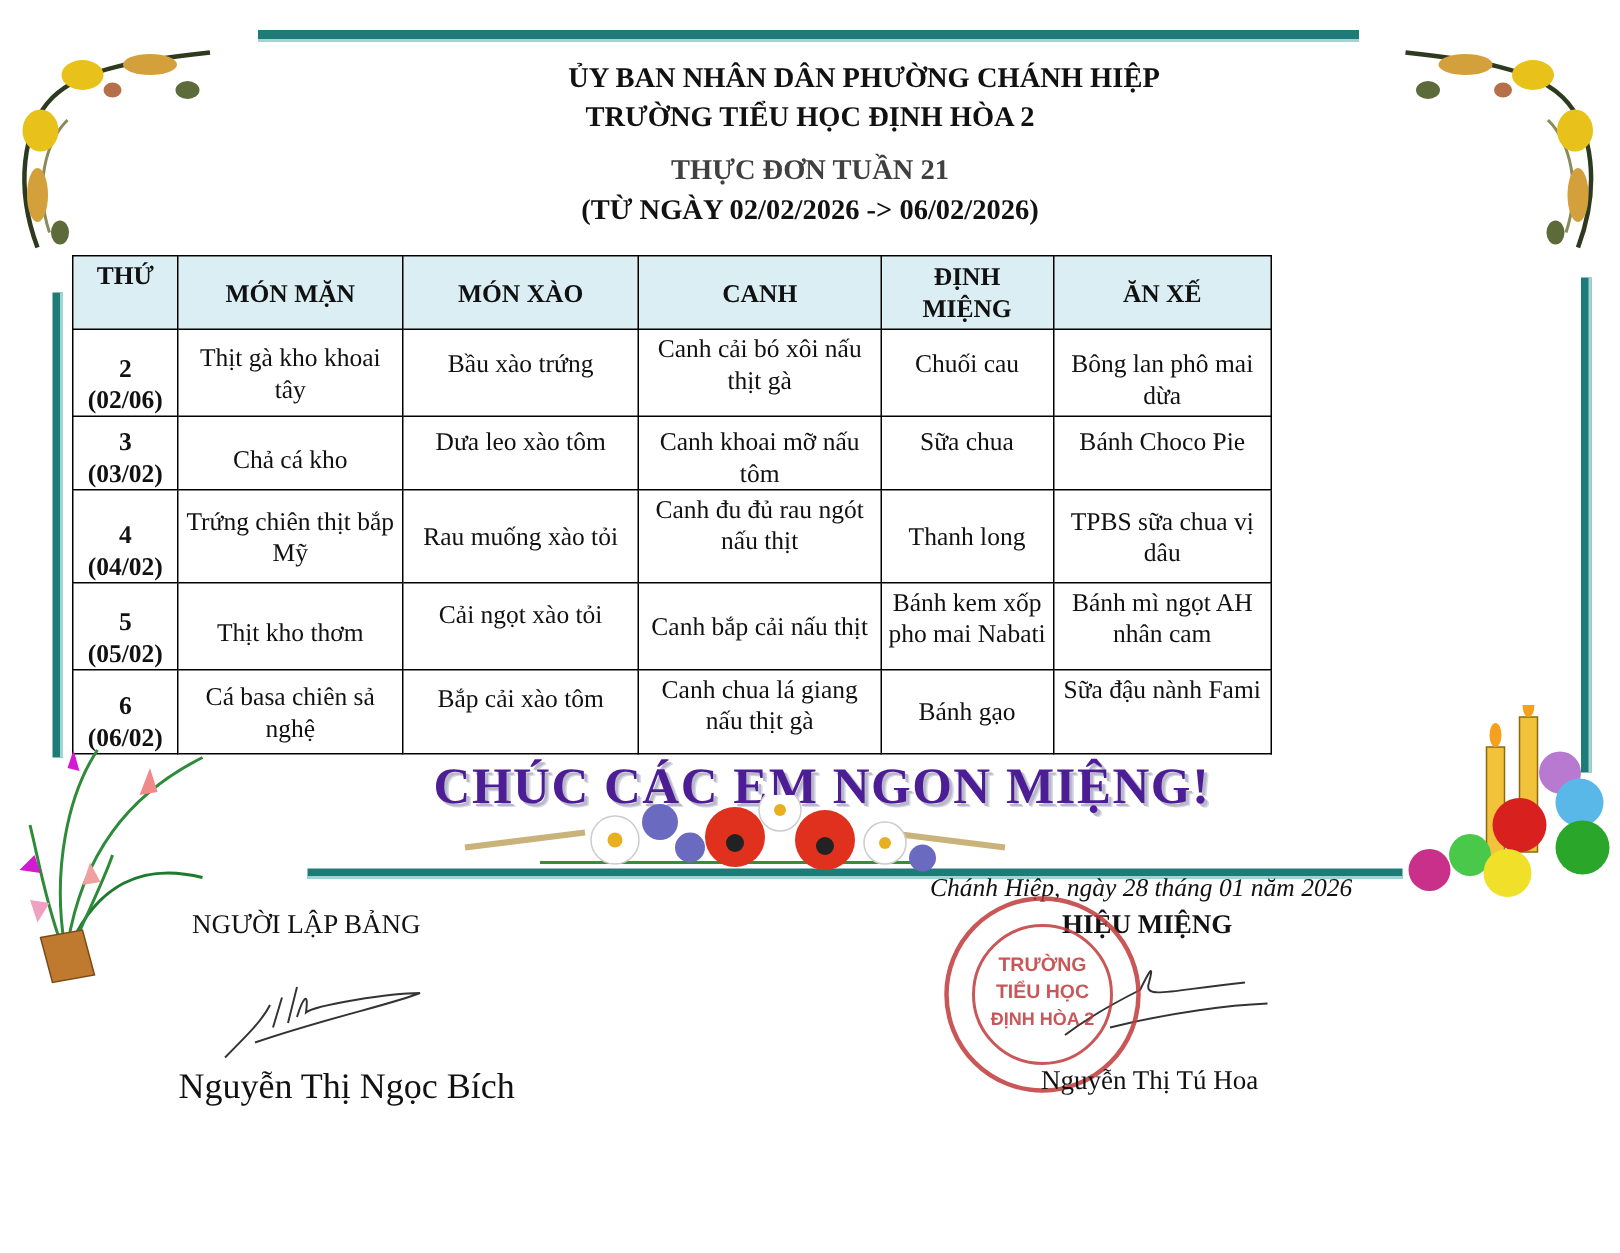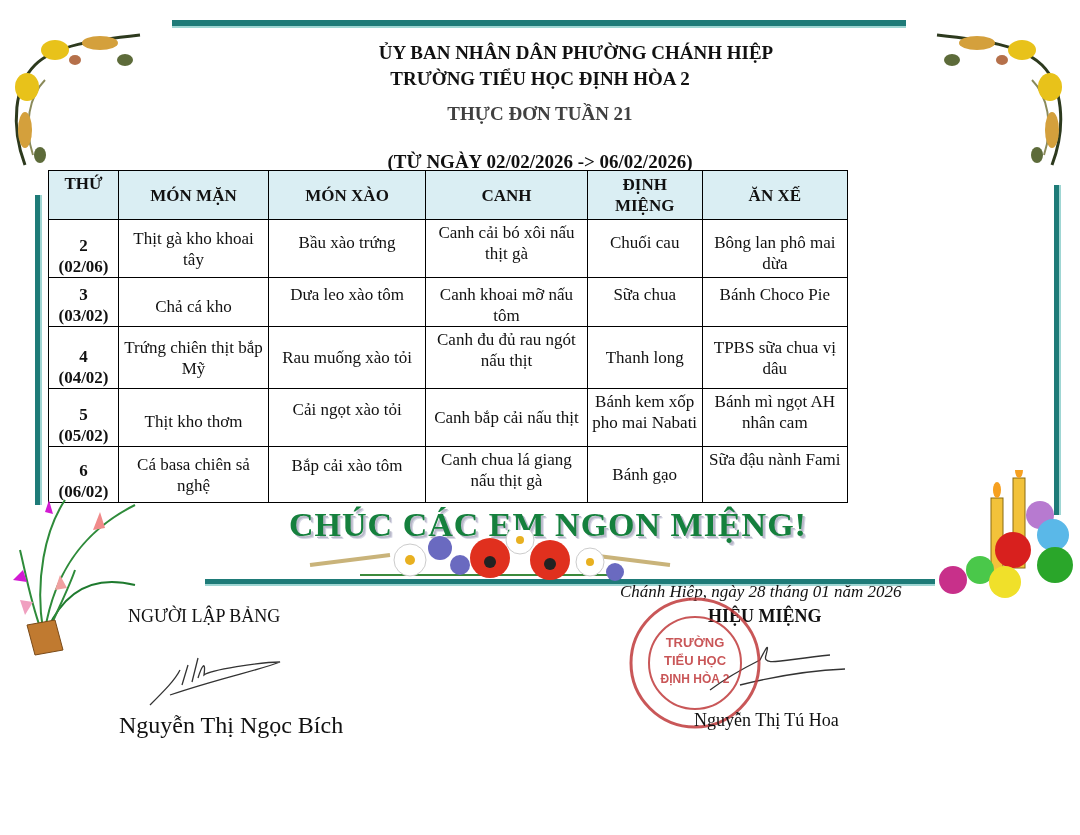--- a/index.html
+++ b/index.html
@@ -6,28 +6,28 @@
   body { width:1080px; height:835px; position:relative; overflow:hidden; font-family:"Liberation Serif","DejaVu Serif",serif; color:#111; }
   .abs { position:absolute; }
   .rule-top { left:172px; top:20px; width:734px; height:6px; background:#1e7b78; border-bottom:2px solid #9fd6d3; box-sizing:content-box; }
   .rule-left { left:35px; top:195px; width:5px; height:310px; background:#1e7b78; border-right:2px solid #9fd6d3; }
   .rule-right { left:1054px; top:185px; width:5px; height:330px; background:#1e7b78; border-right:2px solid #9fd6d3; }
   .rule-bottom { left:205px; top:579px; width:730px; height:5px; background:#1e7b78; border-bottom:2px solid #9fd6d3; }
   .header { left:0; width:1080px; text-align:center; font-weight:bold; }
   .h1 { top:42px; font-size:19px;padding-left:36px; }
   .h2 { top:68px; font-size:19px; }
   .h3 { top:103px; font-size:19px; color:#404040; }
-  .h4 { top:130px; font-size:19px;margin-top:21px; }
+  .h4 { top:130px; font-size:19px; }
   table.menu { position:absolute; left:48px; top:170px; width:800px; border-collapse:collapse; font-size:17px; }
   table.menu th, table.menu td { border:1px solid #000; text-align:center; padding:0 4px; line-height:21px; }
   table.menu th { background:#daeef3; font-weight:bold; height:46px; font-size:17px; }
   table.menu th.thu { vertical-align:top; padding-top:2px; }
   table.menu td.day { font-weight:bold; vertical-align:bottom; padding-bottom:0; }
   table.menu td.top { vertical-align:top; padding-top:2px; }
-  .banner { left:203px; top:506px; width:690px; text-align:center; font-size:34px; font-weight:bold; color:#15803d; letter-spacing:1px; text-shadow:2px 2px 0 #b9b9c9, 3px 3px 0 #d8d8e6; font-family:"Liberation Serif","DejaVu Serif",serif; }
+  .banner { left:203px; top:506px; width:690px; text-align:center; font-size:34px; font-weight:bold; color:#4c1d95; letter-spacing:1px; text-shadow:2px 2px 0 #b9b9c9, 3px 3px 0 #d8d8e6; font-family:"Liberation Serif","DejaVu Serif",serif; }
   .date-line { left:620px; top:582px; font-size:17px; font-style:italic; }
   .sig-left-title { left:128px; top:606px; font-size:18px; }
   .sig-right-title { left:708px; top:606px; font-size:18px; font-weight:bold; }
   .sig-left-name { left:119px; top:712px; font-size:24px; }
   .sig-right-name { left:694px; top:710px; font-size:18px; }
   .stamp { left:620px; top:595px; width:150px; height:135px; }
 </style>
 </head>
 <body>
 

